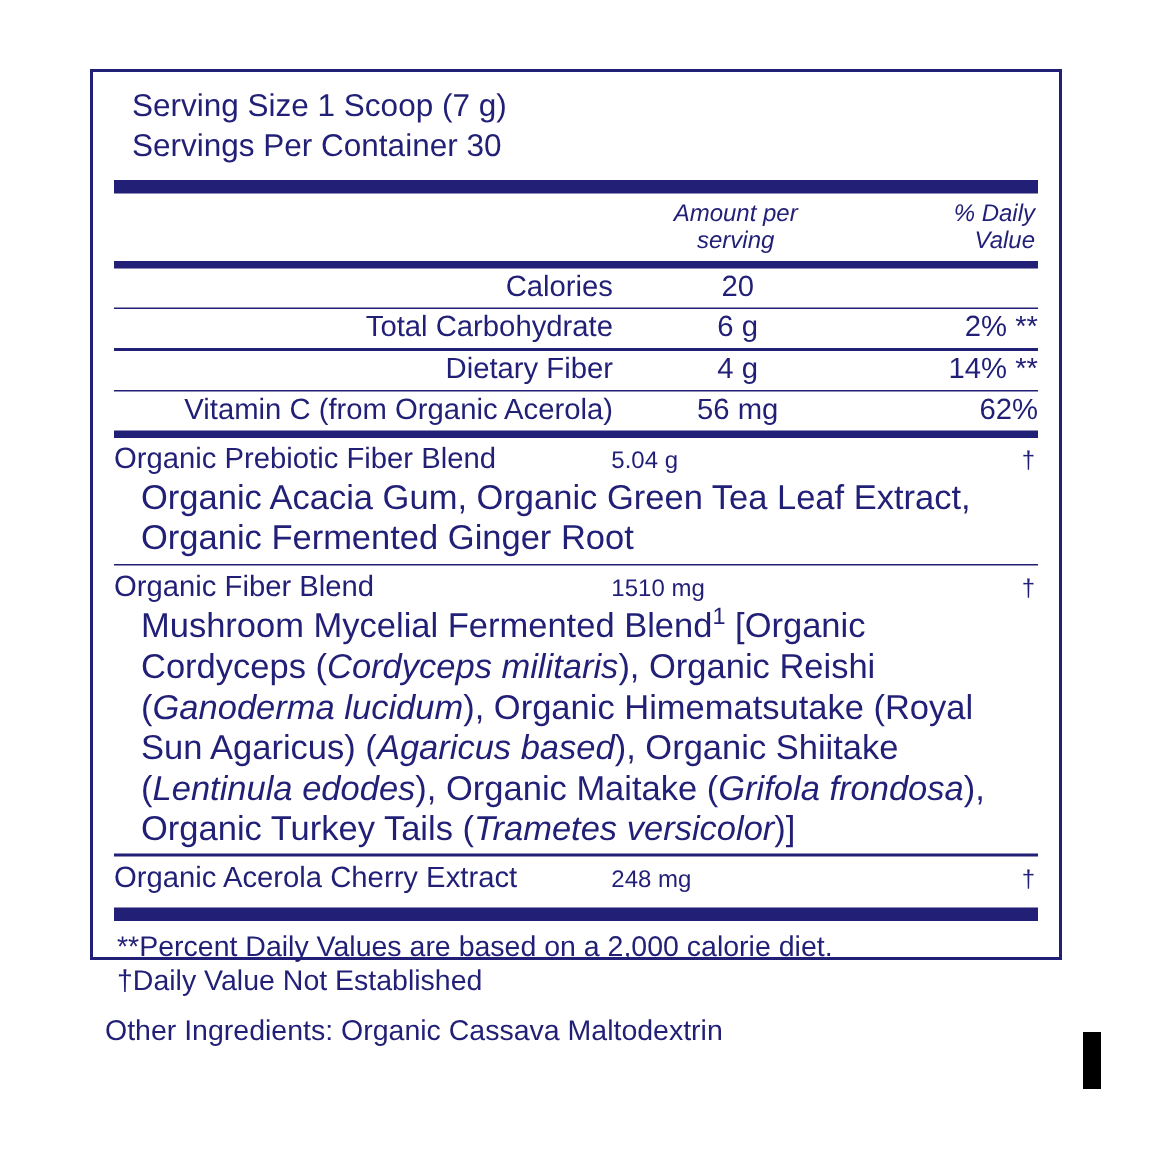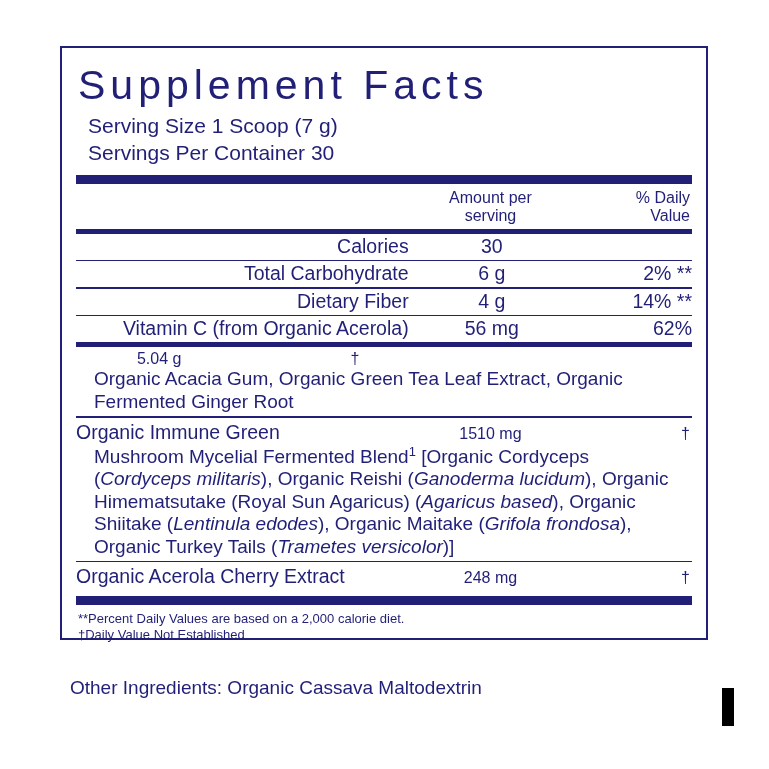--- a/index.html
+++ b/index.html
@@ -61,45 +61,46 @@
     vertical-align: bottom;
   }
   .col-name { text-align: right; width: 54%; }
   .col-amt  { text-align: center; width: 27%; }
   .col-dv   { text-align: right; width: 19%; padding-right: 2px; }
   .hdr-row {
     display: flex;
     align-items: flex-end;
     padding-top: 5px;
     padding-bottom: 4px;
+    font-style: italic;
   }
   .hdr-spacer { width: 54%; }
   .hdr-amt { width: 27%; text-align: center; }
   .hdr-dv { width: 19%; text-align: right; padding-right: 2px; }
   .indent { padding-left: 20px; }
   .blend-name {
     font-size: 19.5px;
   }
   .blend-row {
     display: flex;
     align-items: baseline;
     padding-top: 3px;
   }
   .blend-row .b-name { width: 54%; }
-  .blend-row .b-amt { width: 27%; text-align: center; }
+  .blend-row .b-amt { width: 27%; }
   .blend-row .b-dv { width: 19%; text-align: right; padding-right: 2px; }
   .blend-desc {
-    font-size: 19px;
+    font-size: 23px;
     line-height: 1.18;
     padding-left: 18px;
     padding-right: 2px;
     padding-bottom: 3px;
   }
   .footnotes {
-    font-size: 13px;
+    font-size: 19px;
     line-height: 1.22;
     padding-top: 6px;
     padding-left: 2px;
   }
   .below {
     position: absolute;
     left: 70px;
     top: 666px;
     width: 660px;
     font-size: 19px;
@@ -115,21 +116,20 @@
     background: #000000;
   }
   sup { font-size: 0.68em; vertical-align: super; }
   i { font-style: italic; }
 </style>
 </head>
 <body>
 
 <div class="panel">
 
-  <div class="title">Supplement Facts</div>
 
   <div class="serving">Serving Size 1 Scoop (7 g)</div>
   <div class="serving">Servings Per Container 30</div>
 
   <div class="rule-thick"></div>
 
   <div class="hdr-row">
     <div class="hdr-spacer"></div>
     <div class="hdr-amt">
       <div>Amount per</div>
@@ -140,21 +140,21 @@
       <div>Value</div>
     </div>
   </div>
 
   <div class="rule-mid"></div>
 
   <table class="facts">
     <tbody>
       <tr>
         <td class="col-name">Calories</td>
-        <td class="col-amt">30</td>
+        <td class="col-amt">20</td>
         <td class="col-dv"></td>
       </tr>
     </tbody>
   </table>
   <div class="rule-hair"></div>
 
   <table class="facts">
     <tbody>
       <tr>
         <td class="col-name">Total Carbohydrate</td>
@@ -182,29 +182,30 @@
         <td class="col-name">Vitamin C (from Organic Acerola)</td>
         <td class="col-amt">56 mg</td>
         <td class="col-dv">62%</td>
       </tr>
     </tbody>
   </table>
 
   <div class="rule-mid"></div>
 
   <div class="blend-row">
+    <div class="b-name blend-name">Organic Prebiotic Fiber Blend</div>
     <div class="b-amt">5.04 g</div>
     <div class="b-dv">†</div>
   </div>
   <div class="blend-desc">Organic Acacia Gum, Organic Green Tea Leaf Extract, Organic Fermented Ginger Root</div>
 
   <div class="rule-hair"></div>
 
   <div class="blend-row">
-    <div class="b-name blend-name">Organic Immune Green</div>
+    <div class="b-name blend-name">Organic Fiber Blend</div>
     <div class="b-amt">1510 mg</div>
     <div class="b-dv">†</div>
   </div>
   <div class="blend-desc">
     Mushroom Mycelial Fermented Blend<sup>1</sup> [Organic Cordyceps
     (<i>Cordyceps militaris</i>), Organic Reishi (<i>Ganoderma lucidum</i>),
     Organic Himematsutake (Royal Sun Agaricus) (<i>Agaricus based</i>),
     Organic Shiitake (<i>Lentinula edodes</i>), Organic Maitake (<i>Grifola
     frondosa</i>), Organic Turkey Tails (<i>Trametes versicolor</i>)]
   </div>

